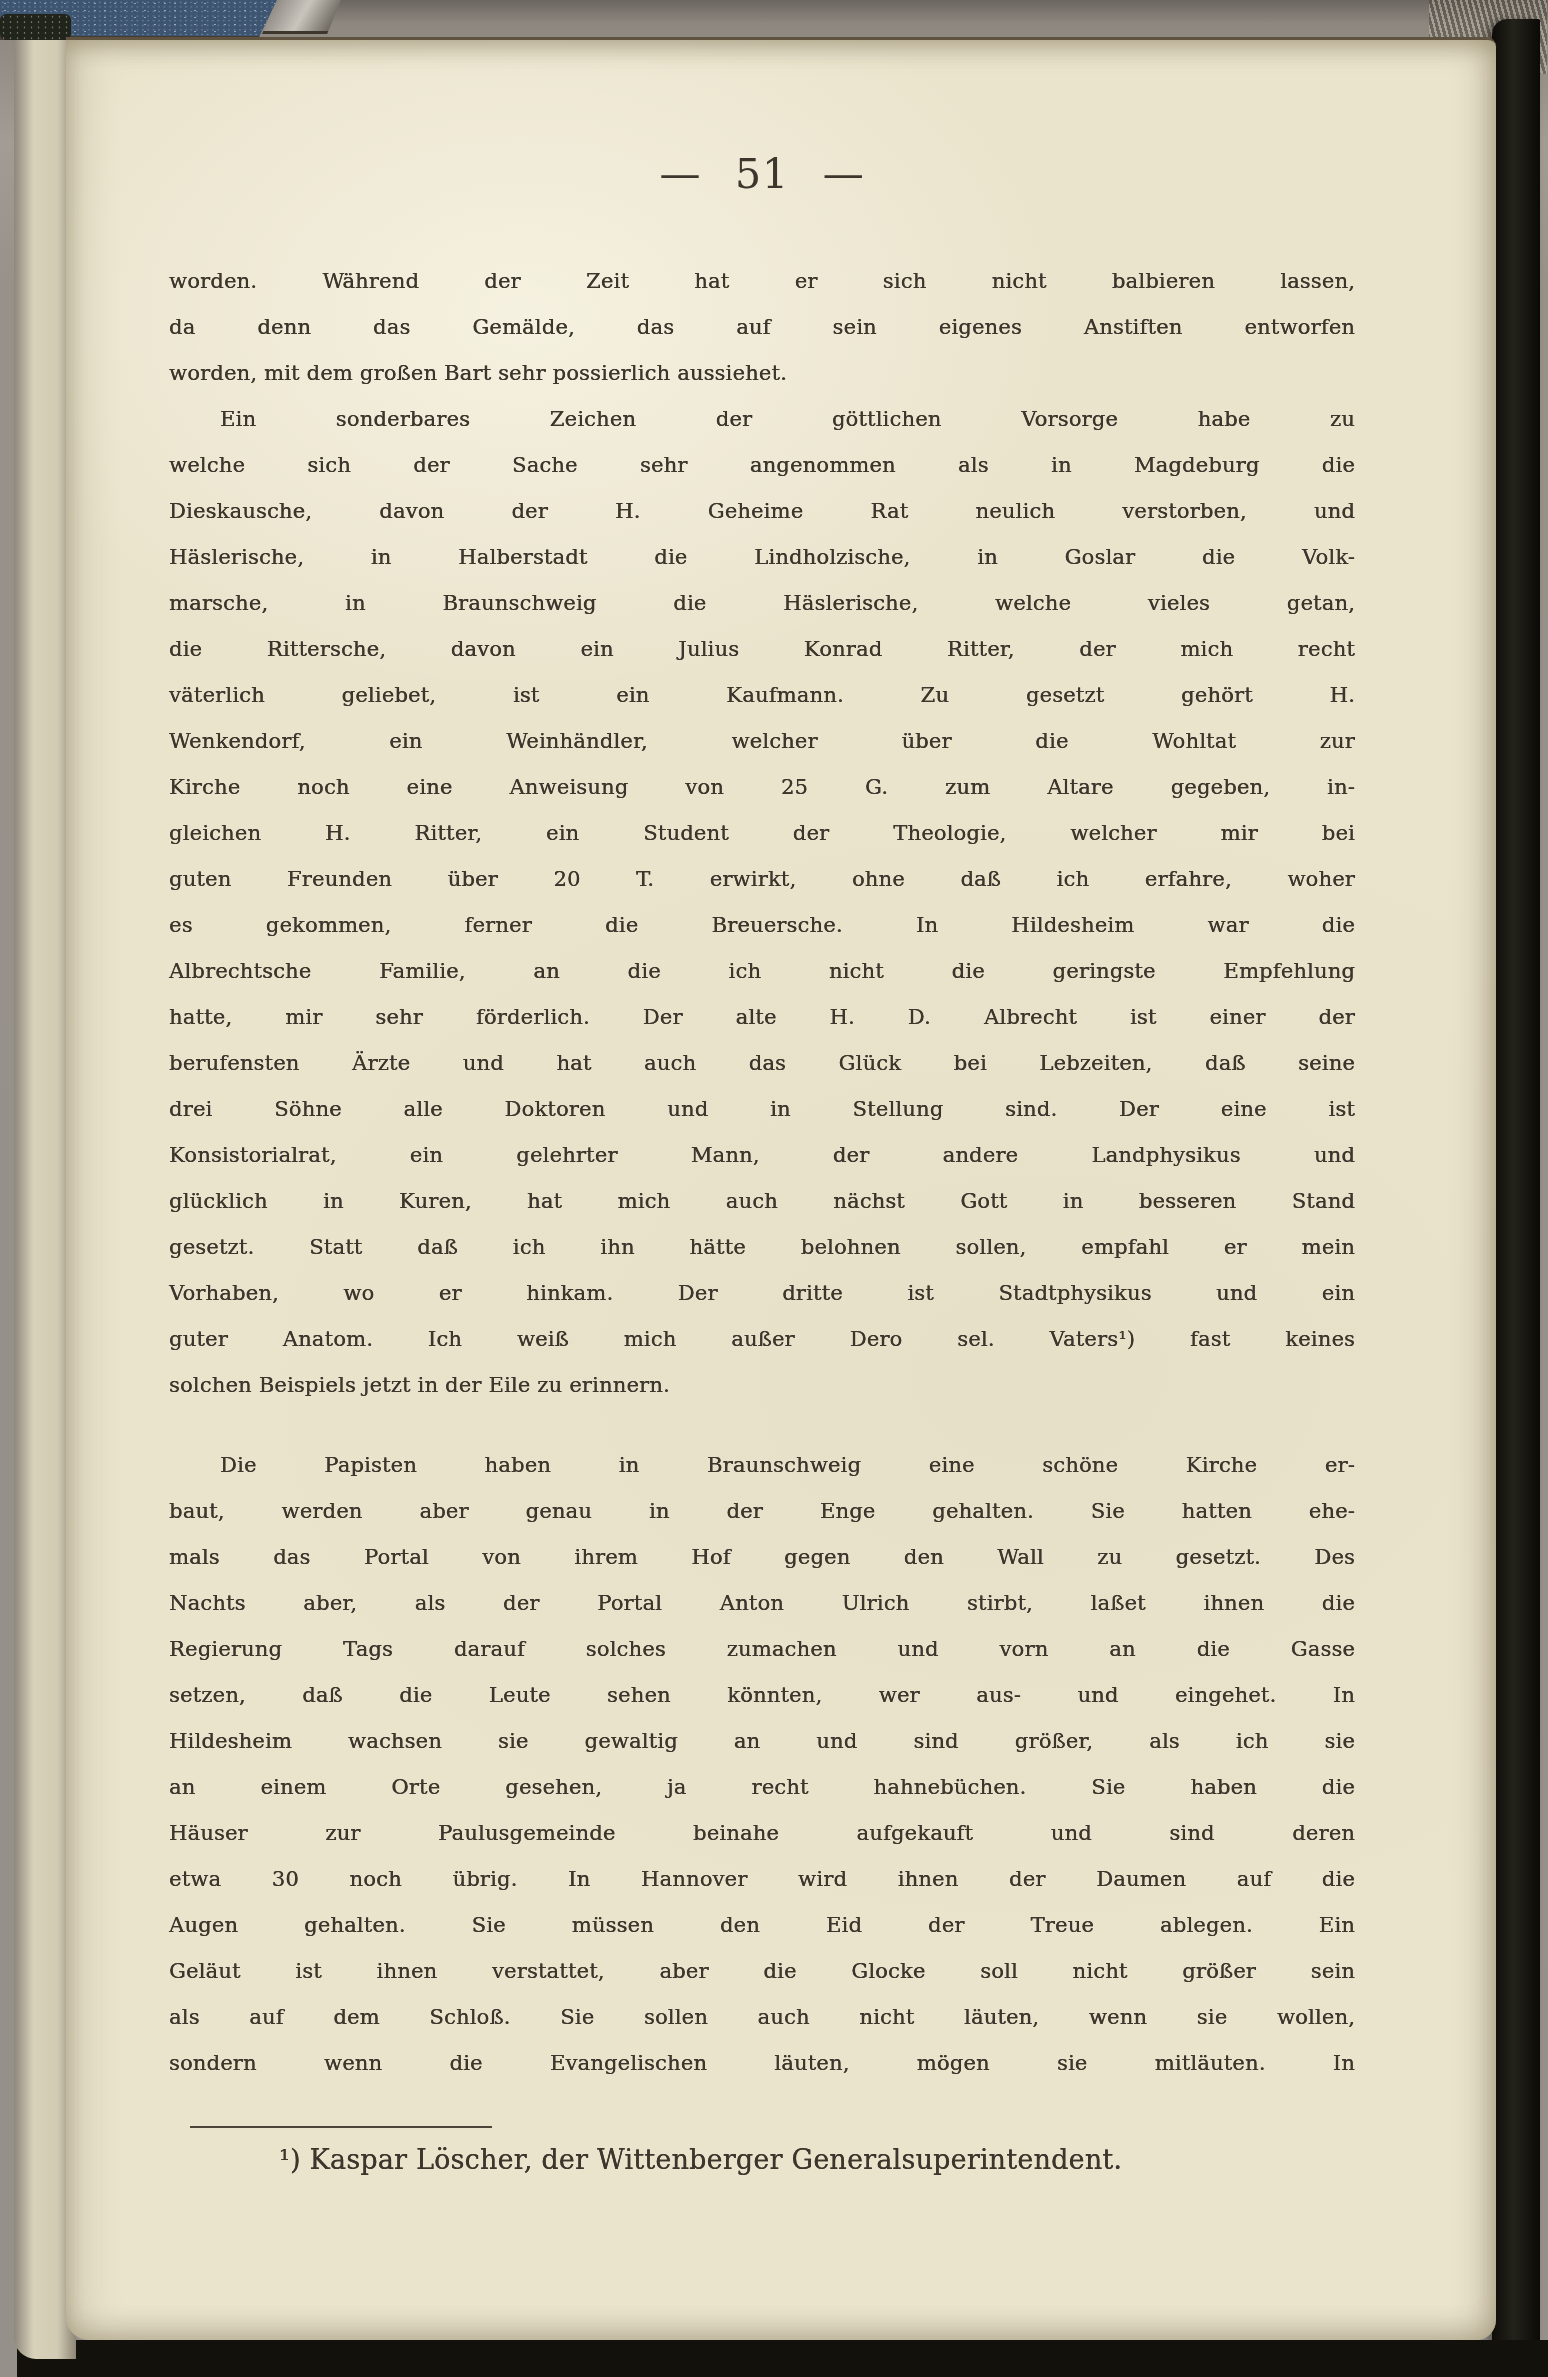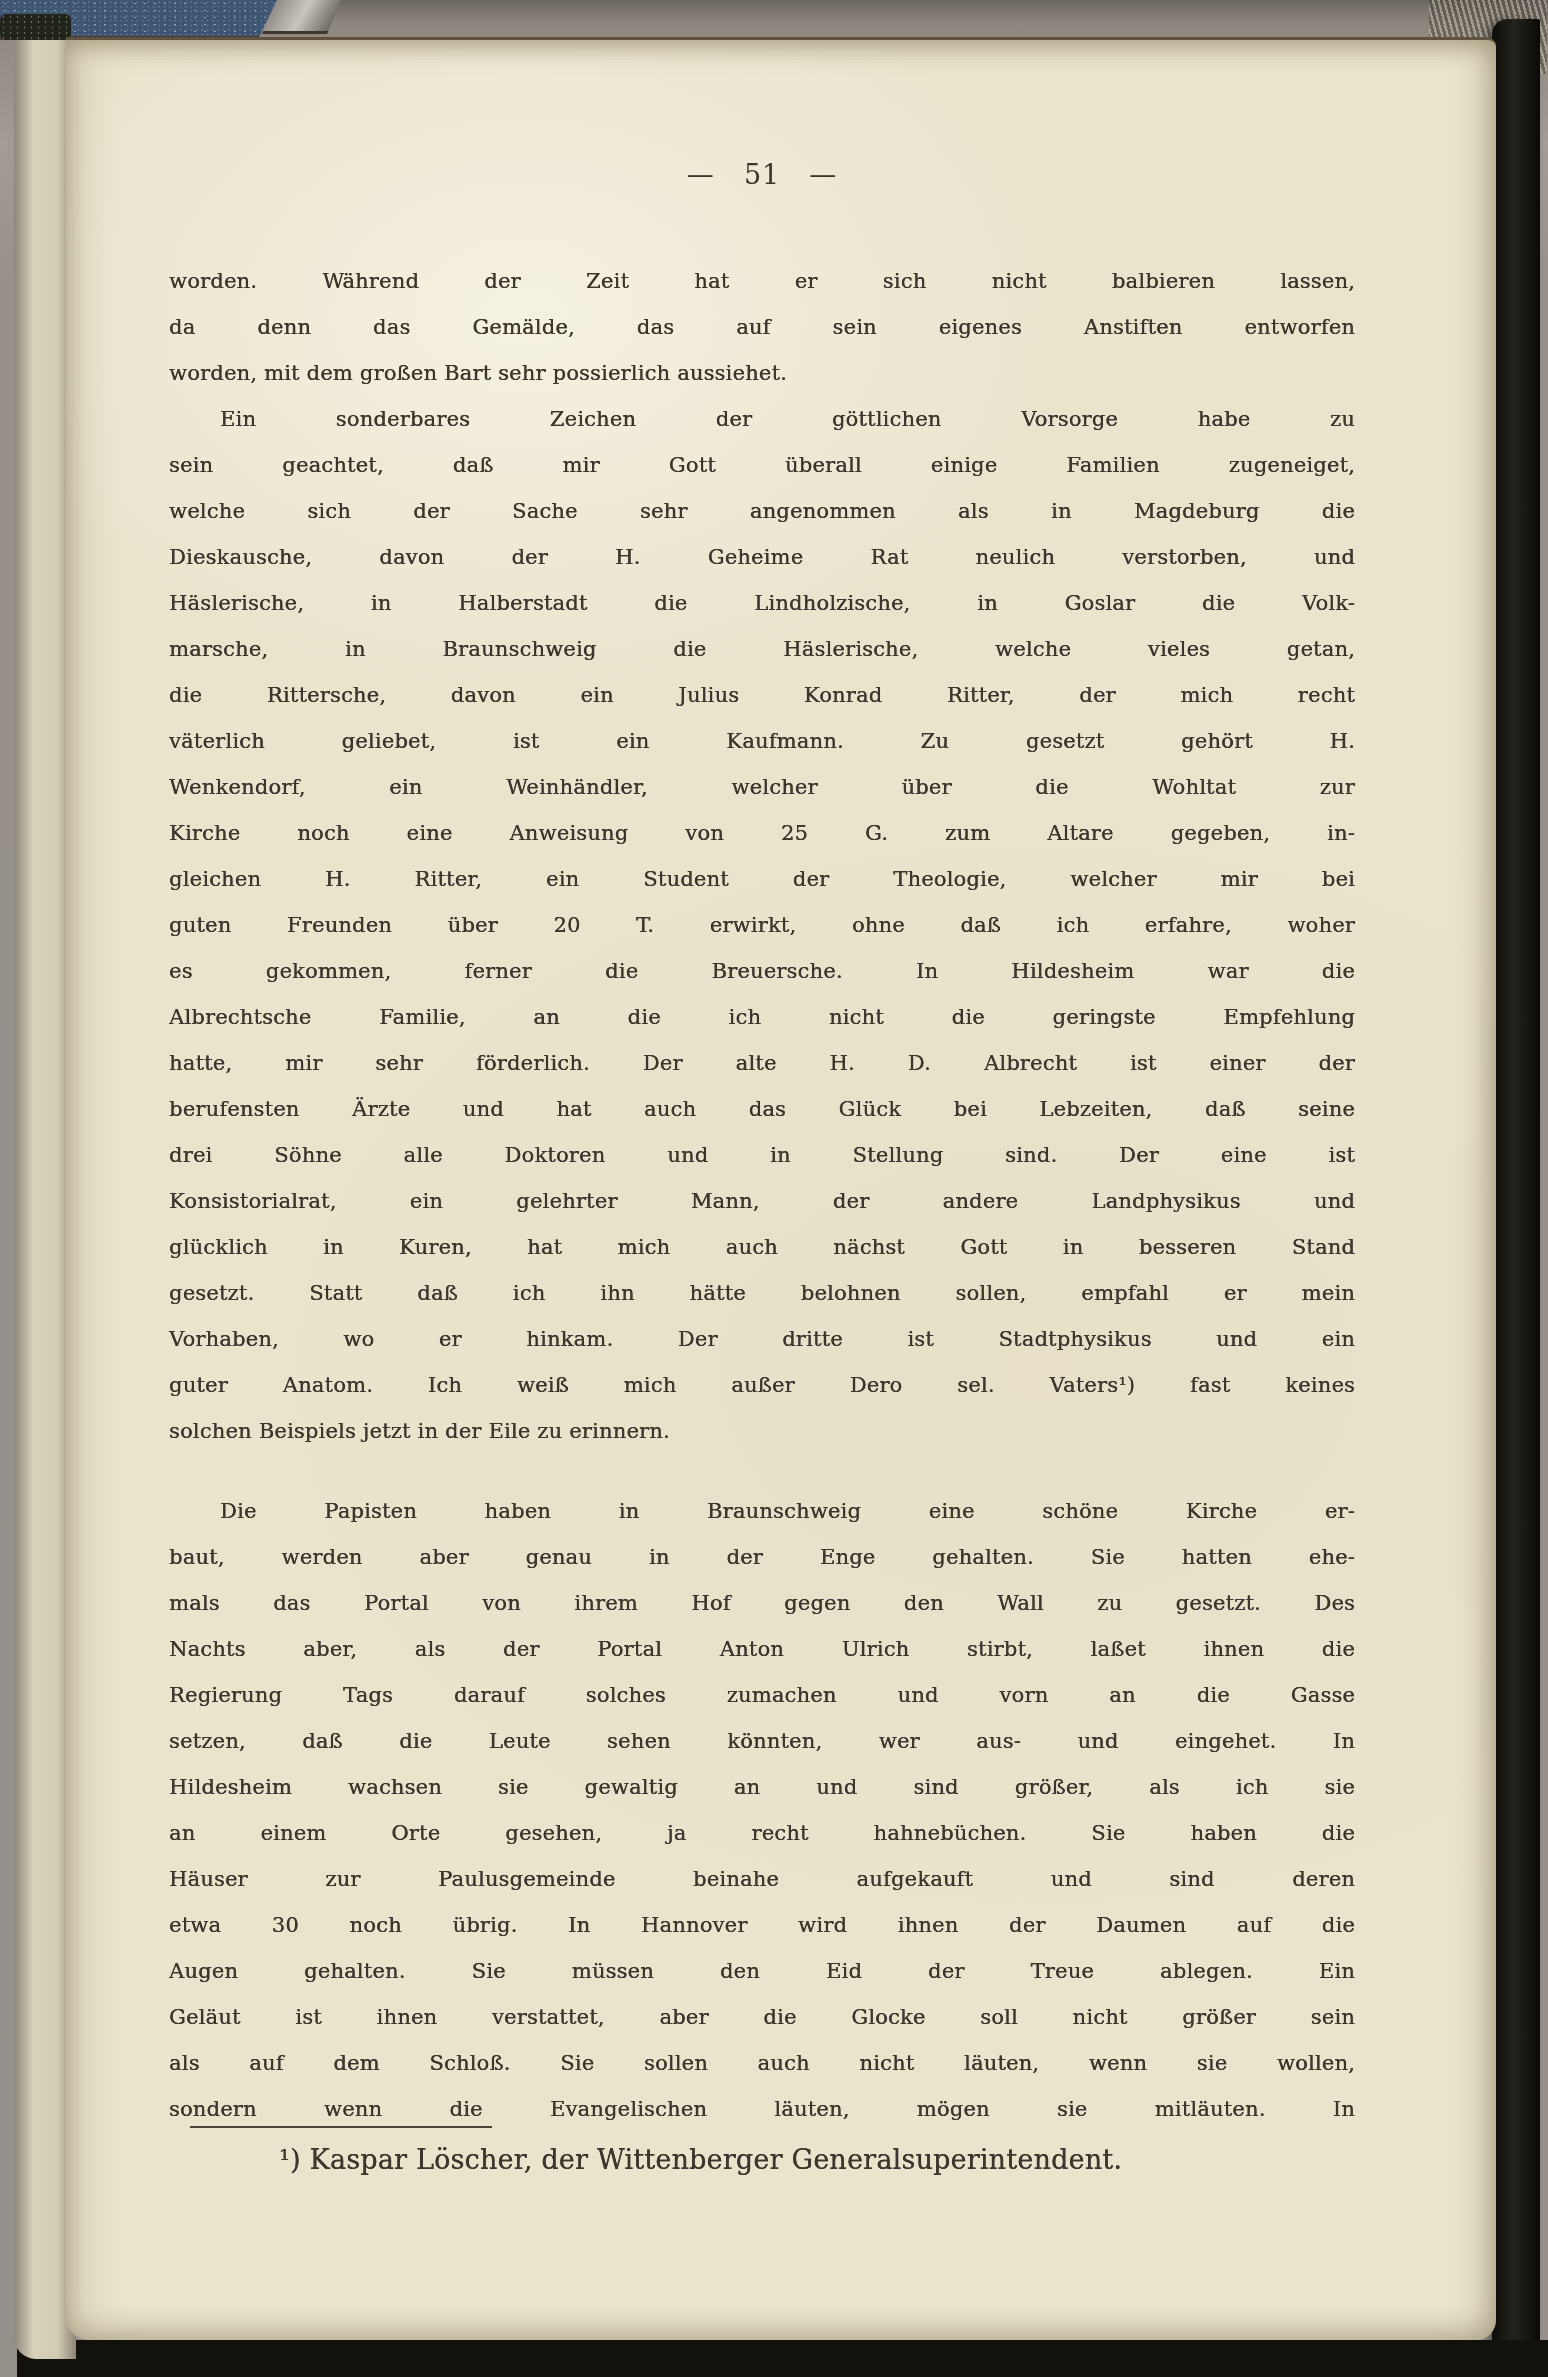--- a/index.html
+++ b/index.html
@@ -68,21 +68,21 @@
     border-radius:1.5px 9.3px 20px 23px;
     box-shadow:
       inset 0 9.3px 18.6px rgba(100,85,55,.22),
       inset -17px 0 29px rgba(100,85,55,.22),
       inset 20px 0 36px rgba(100,85,55,.16),
       inset 0 -12.4px 23px rgba(100,85,55,.14);
   }
   .page-number{
     position:absolute;left:103px;top:116px;width:1186px;
     text-align:center;
-    font-size:27px;line-height:37px;
+    font-size:41px;line-height:37px;
     color:var(--c-ink,#3c362d);
     word-spacing:20px;letter-spacing:0.8px;
   }
   .body-text{
     position:absolute;left:103px;top:218px;width:1186px;
     font-size:21px;line-height:46px;
     color:var(--c-ink,#3c362d);
     letter-spacing:0.2px;
     text-shadow:0.3px 0 0 currentColor;
   }
@@ -124,21 +124,20 @@
     <div class="page-number">— 51 —</div>
 
     <div class="body-text">
         <div class="para">
           <div class="line">worden. Während der Zeit hat er sich nicht balbieren lassen,</div>
           <div class="line">da denn das Gemälde, das auf sein eigenes Anstiften entworfen</div>
           <div class="line last">worden, mit dem großen Bart sehr possierlich aussiehet.</div>
         </div>
         <div class="para">
           <div class="line indent">Ein sonderbares Zeichen der göttlichen Vorsorge habe zu</div>
-          <div class="line">sein geachtet, daß mir Gott überall einige Familien zugeneiget,</div>
           <div class="line">welche sich der Sache sehr angenommen als in Magdeburg die</div>
           <div class="line">Dieskausche, davon der H. Geheime Rat neulich verstorben, und</div>
           <div class="line">Häslerische, in Halberstadt die Lindholzische, in Goslar die Volk-</div>
           <div class="line">marsche, in Braunschweig die Häslerische, welche vieles getan,</div>
           <div class="line">die Rittersche, davon ein Julius Konrad Ritter, der mich recht</div>
           <div class="line">väterlich geliebet, ist ein Kaufmann. Zu gesetzt gehört H.</div>
           <div class="line">Wenkendorf, ein Weinhändler, welcher über die Wohltat zur</div>
           <div class="line">Kirche noch eine Anweisung von 25 G. zum Altare gegeben, in-</div>
           <div class="line">gleichen H. Ritter, ein Student der Theologie, welcher mir bei</div>
           <div class="line">guten Freunden über 20 T. erwirkt, ohne daß ich erfahre, woher</div>

